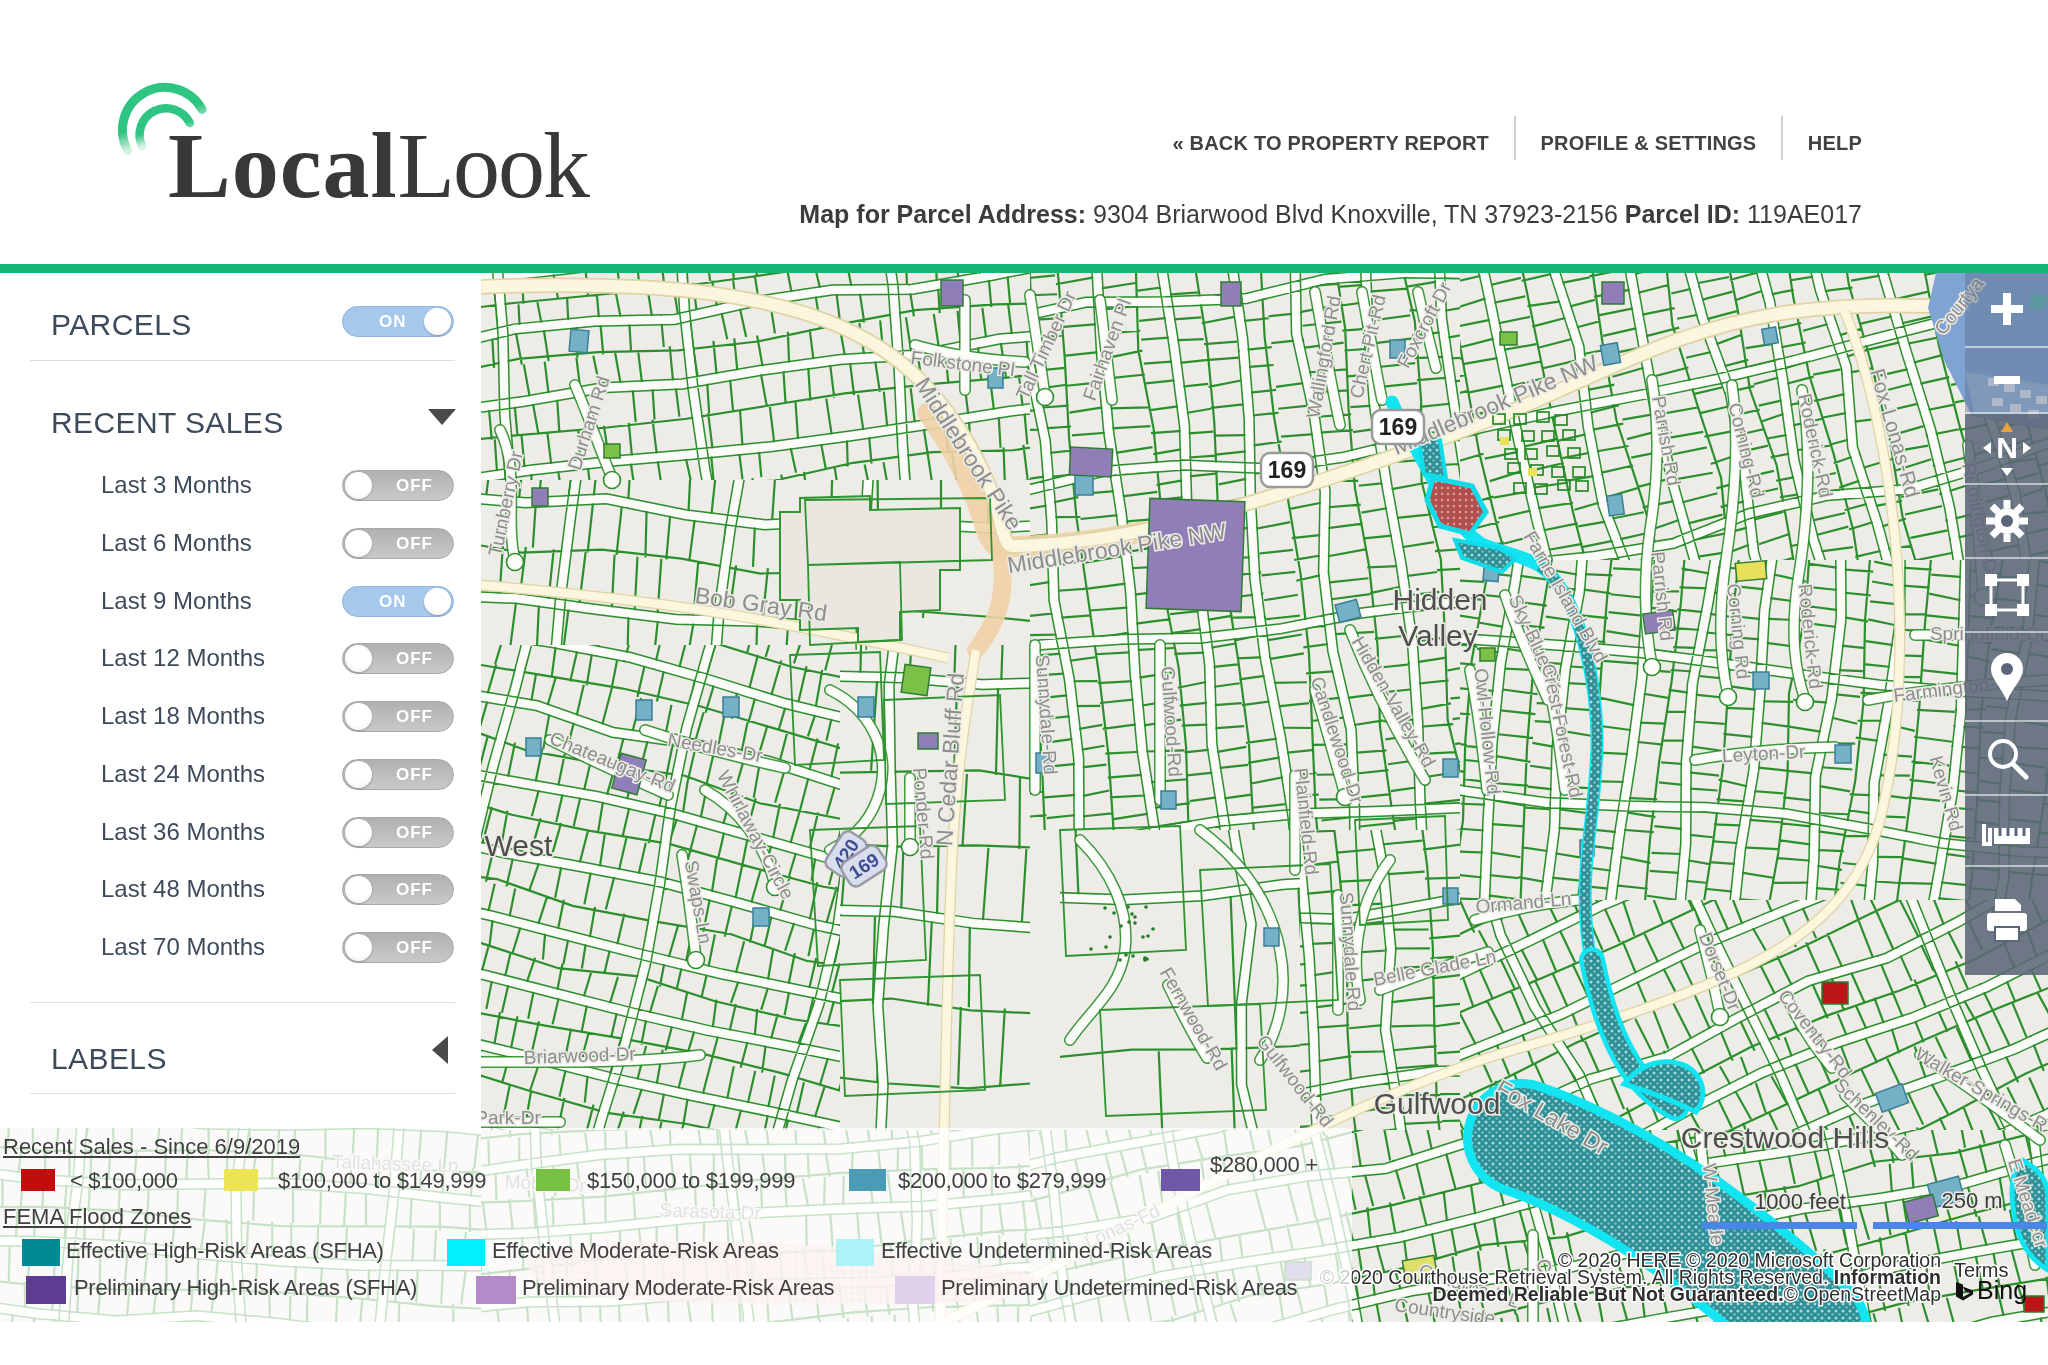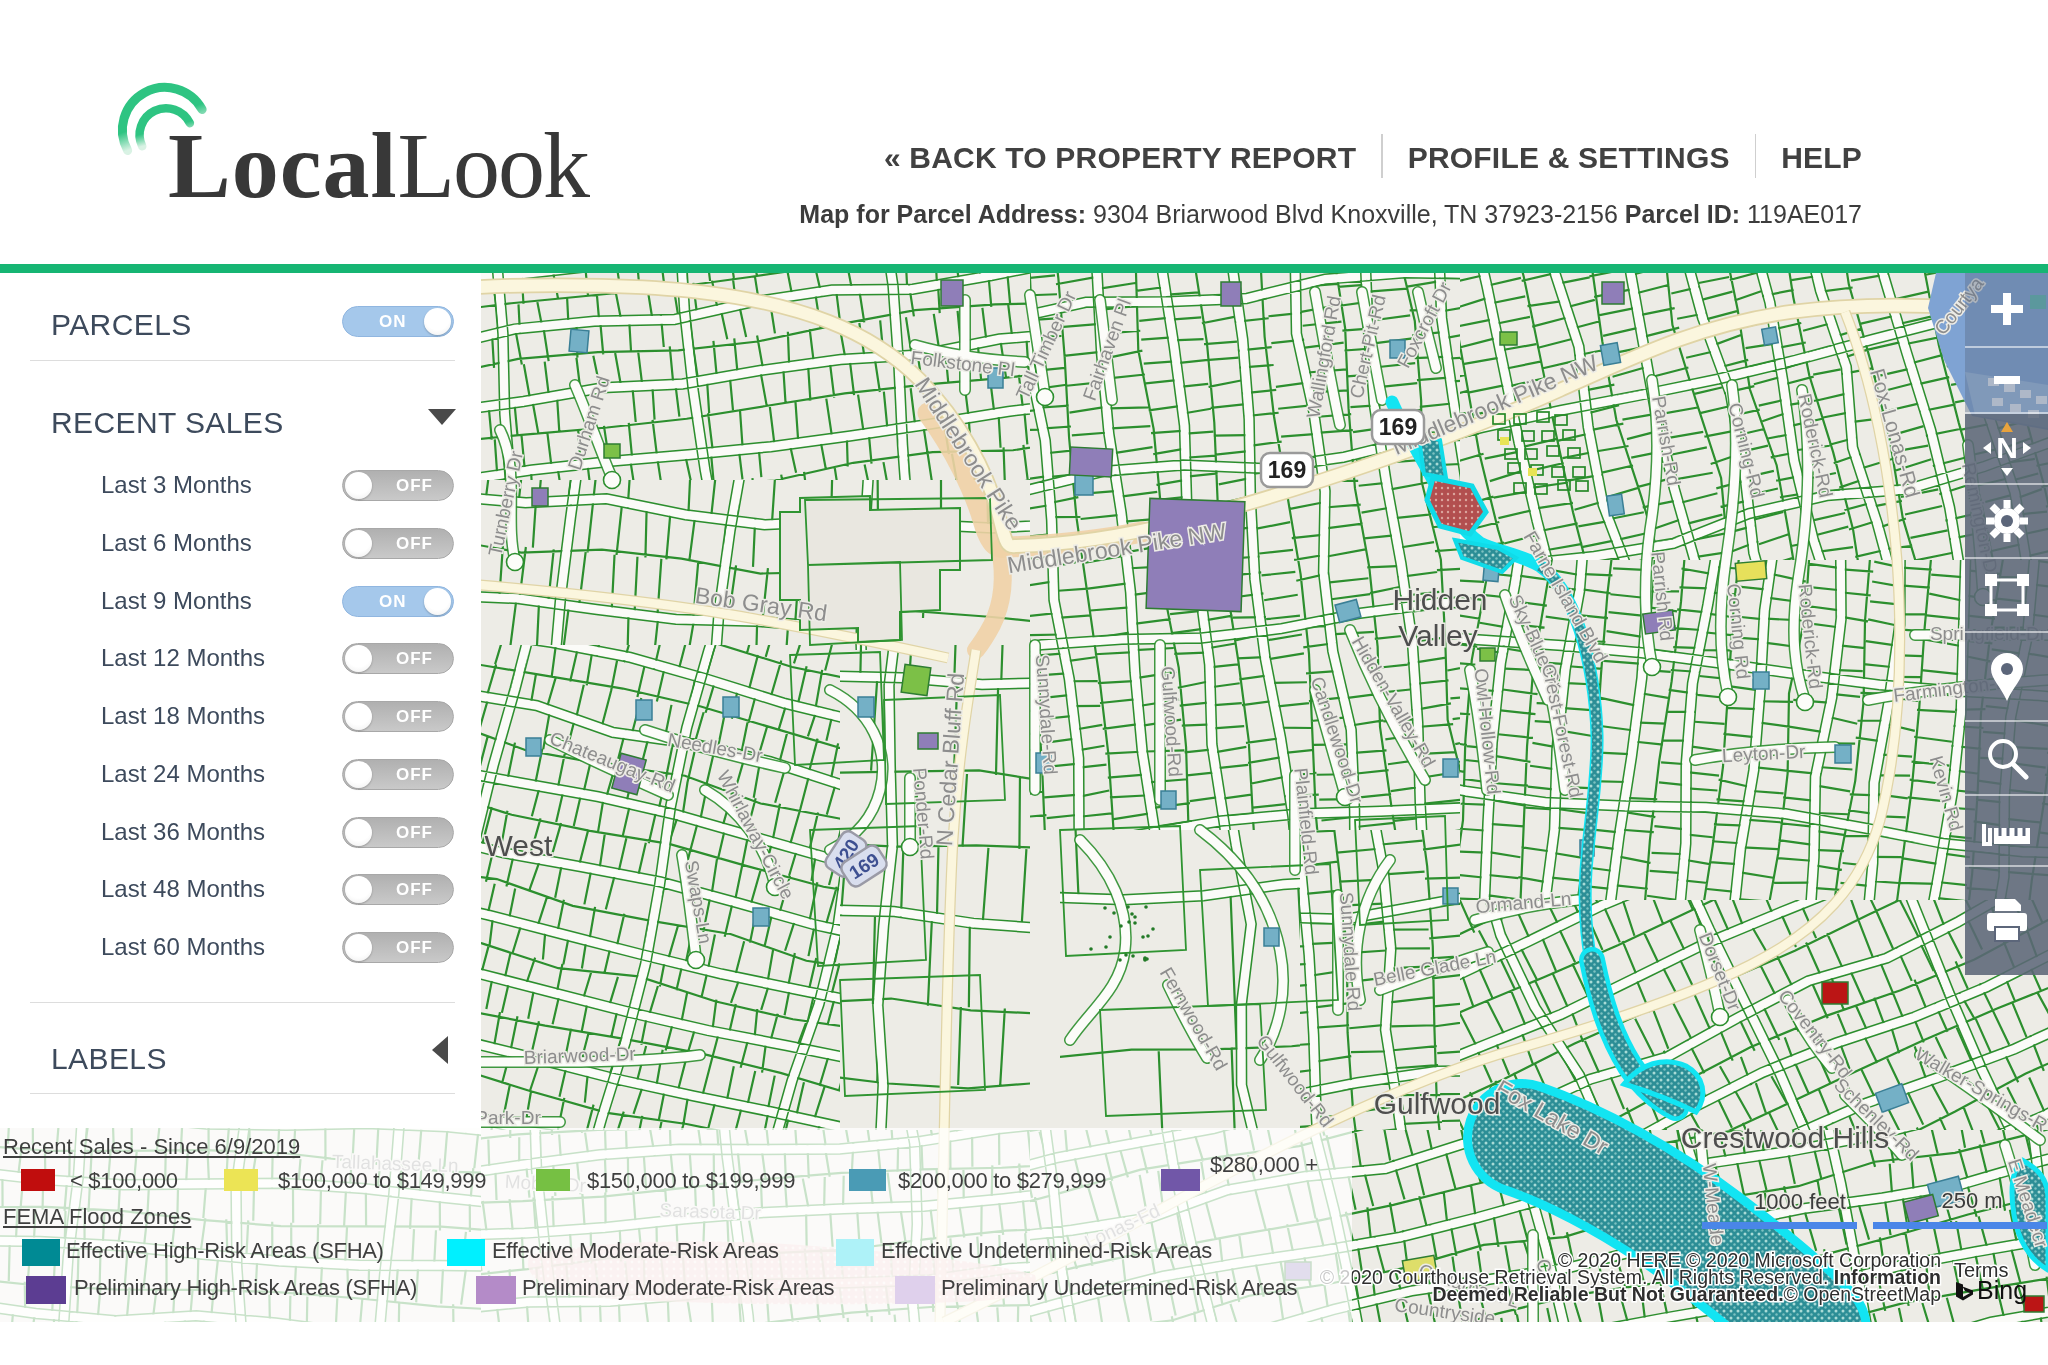--- a/index.html
+++ b/index.html
@@ -2,21 +2,21 @@
 <html><head><meta charset="utf-8"><title>LocalLook</title><style>
 *{margin:0;padding:0;box-sizing:border-box}
 html,body{width:2048px;height:1365px;background:#fff;overflow:hidden;
 font-family:"Liberation Sans",sans-serif}
 #page{position:relative;width:2048px;height:1365px;background:#fff}
 #hdr{position:absolute;left:0;top:0;width:2048px;height:264px;background:#fff}
 #logo-arcs{position:absolute;left:108px;top:72px}
 #logo-text{position:absolute;left:168px;top:118px;font-family:"Liberation Serif",serif;
 font-size:94px;color:#383838;letter-spacing:-2px;line-height:1}
 #logo-text b{font-weight:700;letter-spacing:1px}
-#nav{position:absolute;top:134px;right:186px;font-weight:700;font-size:30px;color:#414141;white-space:nowrap;letter-spacing:0.2px}
+#nav{position:absolute;top:116px;right:186px;font-weight:700;font-size:20px;color:#414141;white-space:nowrap;letter-spacing:0.2px}
 #nav .sep{display:inline-block;width:1.5px;height:44px;background:#cfcfcf;margin:0 25px;vertical-align:-10px}
 #addr{position:absolute;top:200px;right:186px;font-size:25px;color:#3c3c3c;white-space:nowrap}
 #greenbar{position:absolute;left:0;top:264px;width:2048px;height:9px;background:#16b573;z-index:5}
 #mapwrap{position:absolute;left:0;top:270px;width:2048px;height:1052px;overflow:hidden}
 #sidebar{position:absolute;left:0;top:273px;width:481px;height:855px;background:#fff}
 .sideh{position:absolute;left:51px;font-size:30px;color:#3d4a5c;letter-spacing:0.4px}
 .rowlab{position:absolute;left:101px;font-size:24px;color:#3d4a5c}
 .divider{position:absolute;left:30px;width:425px;height:1px;background:#ddd}
 .tog{position:absolute;width:112px;height:31px;border-radius:16px}
 .tog.on{background:#a5c8eb;border:1px solid #90b6e0}
@@ -505,21 +505,21 @@
       <div class="rowlab" style="top:545px">Last 36 Months</div>
       <div class="tog off" style="left:342px;top:544px">
         <span class="knob kl"></span>
         <span class="tlab tr">OFF</span>
       </div>
       <div class="rowlab" style="top:602px">Last 48 Months</div>
       <div class="tog off" style="left:342px;top:601px">
         <span class="knob kl"></span>
         <span class="tlab tr">OFF</span>
       </div>
-      <div class="rowlab" style="top:660px">Last 60 Months</div>
+      <div class="rowlab" style="top:660px">Last 70 Months</div>
       <div class="tog off" style="left:342px;top:659px">
         <span class="knob kl"></span>
         <span class="tlab tr">OFF</span>
       </div>
 
 <div class="divider" style="top:729px"></div>
 
 <div class="sideh" style="top:769px">LABELS</div>
 
 <div class="divider" style="top:820px"></div>

